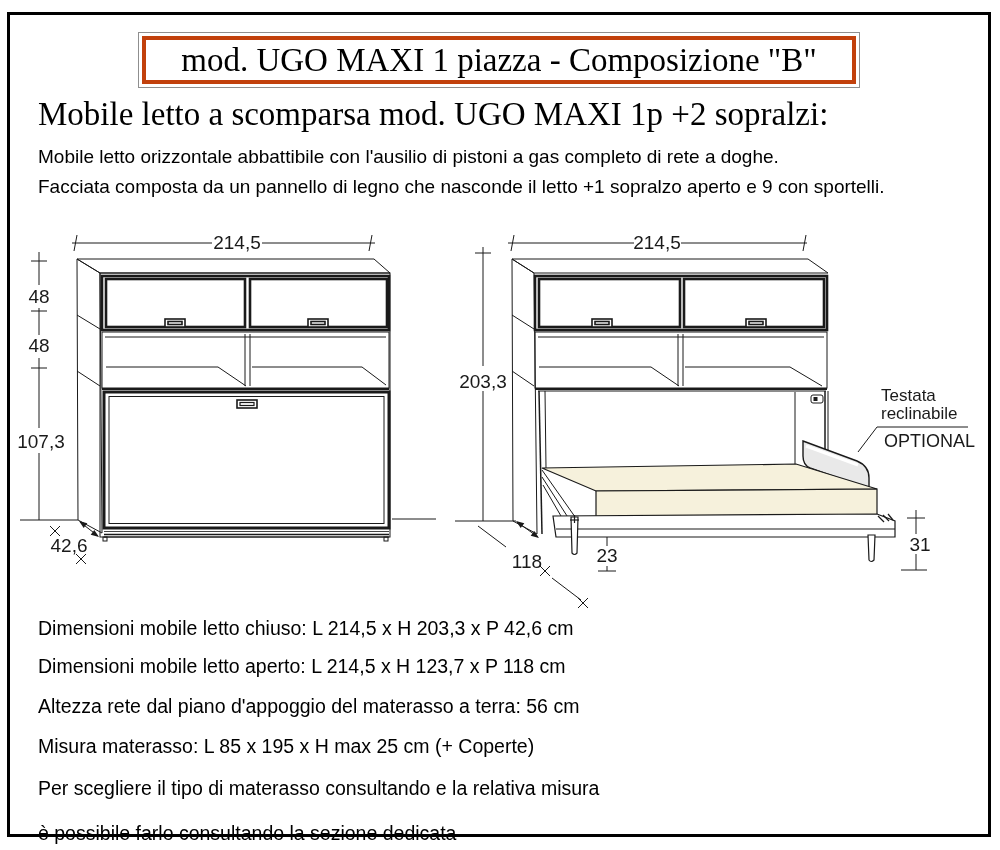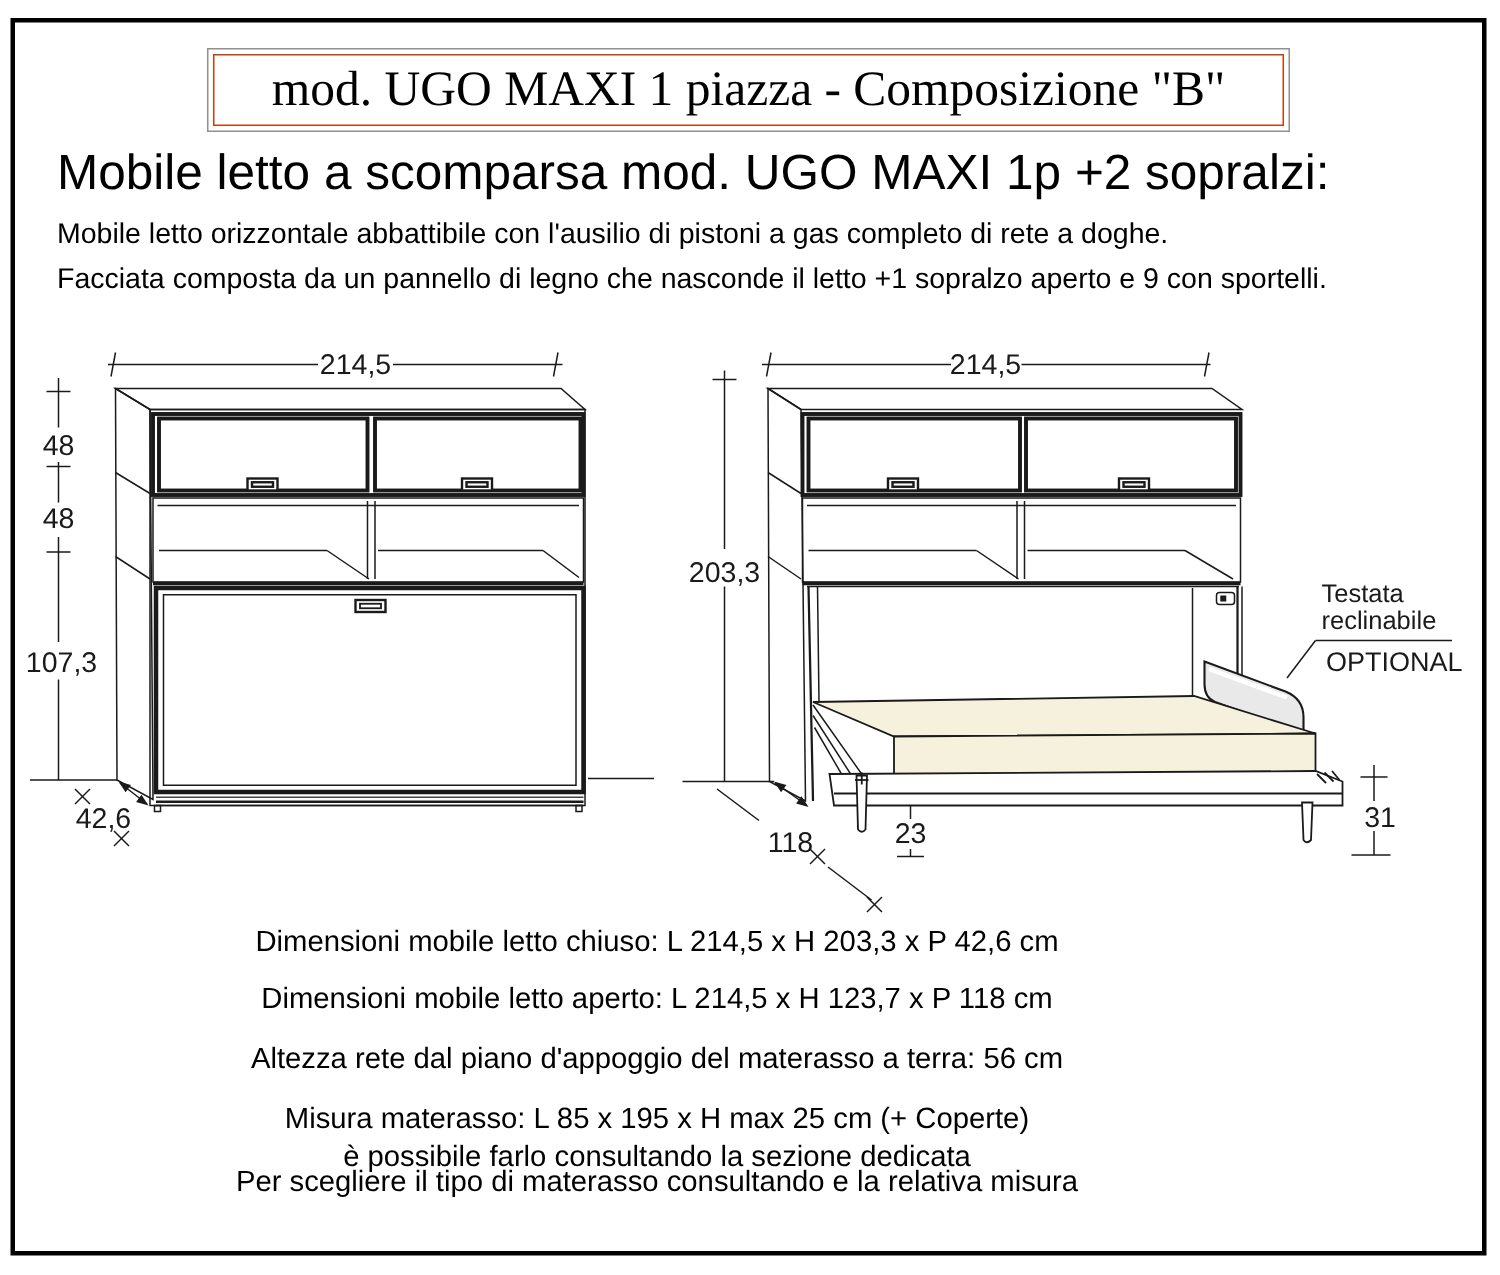--- a/index.html
+++ b/index.html
@@ -1,26 +1,26 @@
 <!DOCTYPE html>
 <html><head>
 <meta charset="utf-8">
 <style>
   html,body{margin:0;padding:0;background:#fff;}
   body{width:1000px;height:850px;position:relative;overflow:hidden;
        font-family:"Liberation Sans",sans-serif;color:#111;}
   .abs{position:absolute;}
   #page-frame{left:7px;top:12px;width:978px;height:819px;border:3px solid #000;}
   #title-box{left:138px;top:32px;width:720px;height:54px;border:1px solid #8f8f8f;background:#fff;}
-  #title-box-inner{position:absolute;left:3px;top:3px;right:3px;bottom:3px;border:1px solid #c2410c;
+  #title-box-inner{position:absolute;left:3px;top:3px;right:3px;bottom:3px;border:4px solid #c2410c;
        display:flex;align-items:center;justify-content:center;}
   #title-box-inner span{font-family:"Liberation Serif",serif;font-size:33px;color:#000;white-space:nowrap;}
-  #heading{left:38px;top:96px;width:930px;font-family:Liberation Sans, sans-serif;font-size:33px;color:#000;white-space:nowrap;}
+  #heading{left:38px;top:96px;width:930px;font-family:Liberation Serif, serif;font-size:33px;color:#000;white-space:nowrap;}
   .desc{left:38px;width:950px;font-size:19px;color:#000;white-space:nowrap;}
-  .spec{left:38px;width:800px;font-size:19.5px;color:#000;white-space:nowrap;text-align:center;}
+  .spec{left:38px;width:800px;font-size:19.5px;color:#000;white-space:nowrap;}
   svg text{font-family:"Liberation Sans",sans-serif;fill:#1a1a1a;}
   svg{left:0;top:0;}
 </style>
 </head>
 <body>
 
 <div class="abs" id="page-frame"></div>
 
 <div class="abs" id="title-box">
   <div id="title-box-inner">
@@ -238,13 +238,13 @@
   <text x="881" y="401" font-size="17">Testata</text>
   <text x="881" y="419" font-size="17">reclinabile</text>
   <text x="884" y="447" font-size="18">OPTIONAL</text>
 </svg>
 
 <div class="abs spec" style="top:617px">Dimensioni mobile letto chiuso: L 214,5 x H 203,3 x P 42,6 cm</div>
 <div class="abs spec" style="top:655px">Dimensioni mobile letto aperto: L 214,5 x H 123,7 x P 118 cm</div>
 <div class="abs spec" style="top:695px">Altezza rete dal piano d'appoggio del materasso a terra: 56 cm</div>
 <div class="abs spec" style="top:735px">Misura materasso: L 85 x 195 x H max 25 cm  (+ Coperte)</div>
 <div class="abs spec" style="top:777px">Per scegliere il tipo di materasso consultando e la relativa misura</div>
-<div class="abs spec" style="top:760px">è possibile farlo consultando la sezione dedicata</div>
+<div class="abs spec" style="top:822px">è possibile farlo consultando la sezione dedicata</div>
 
 </body></html>

